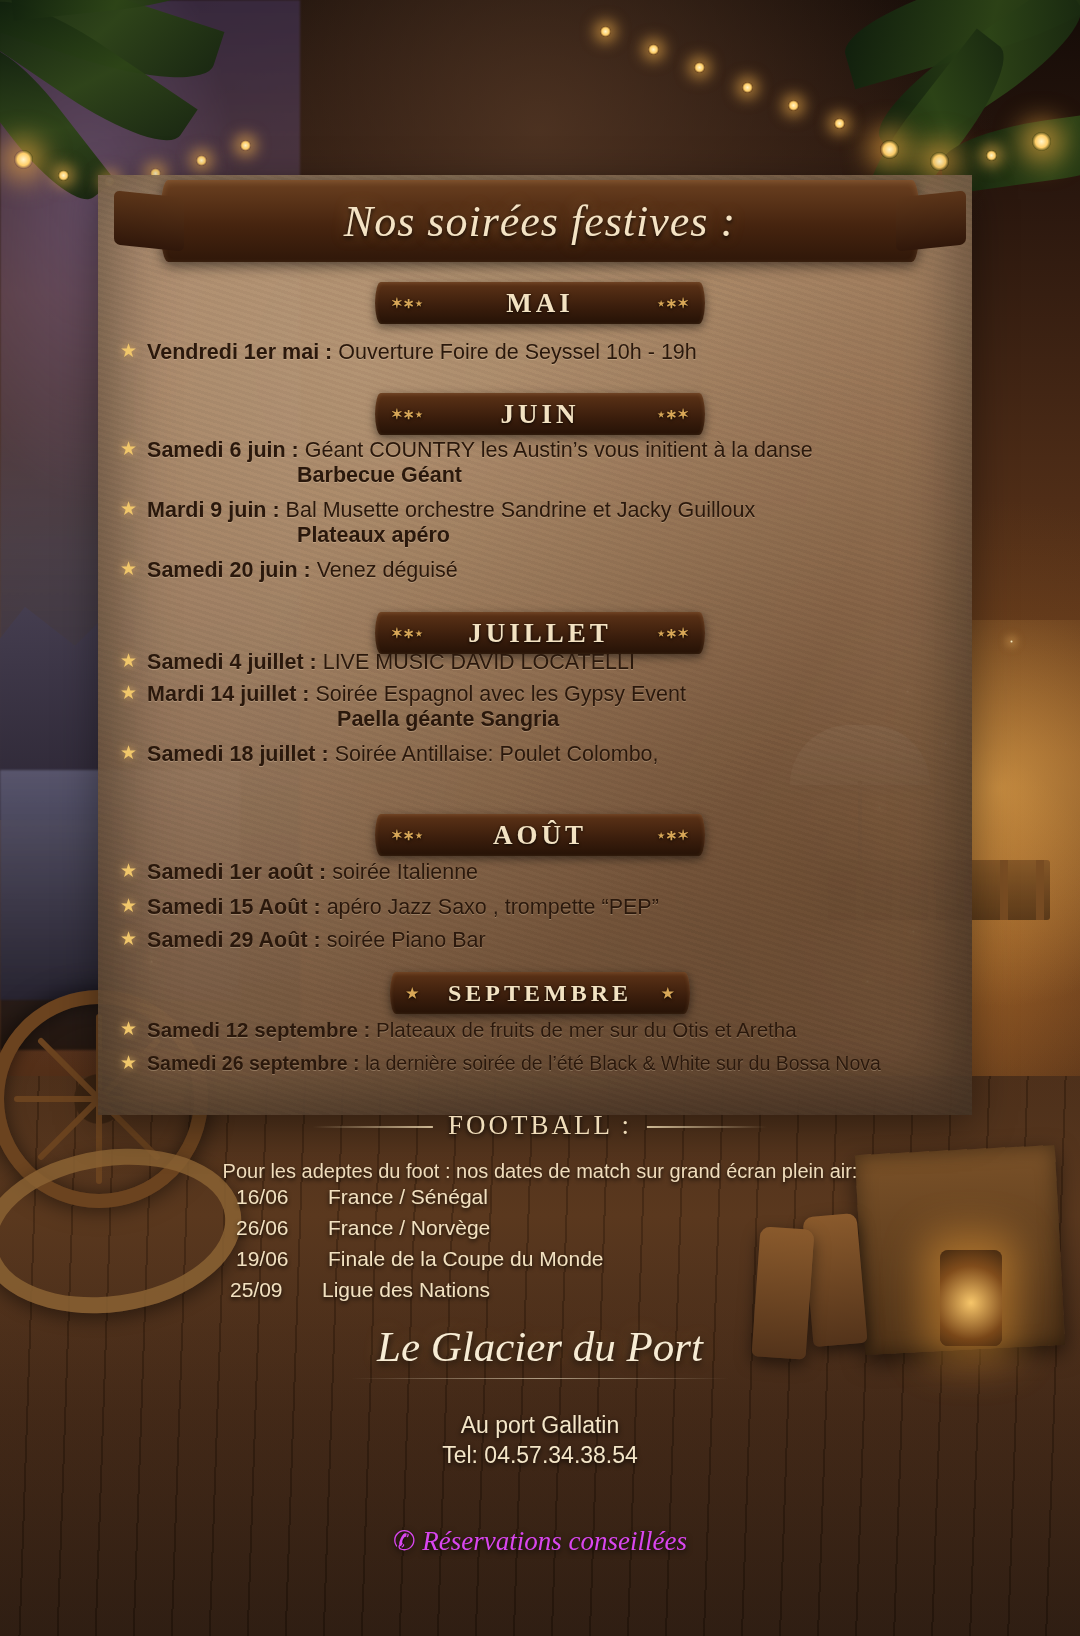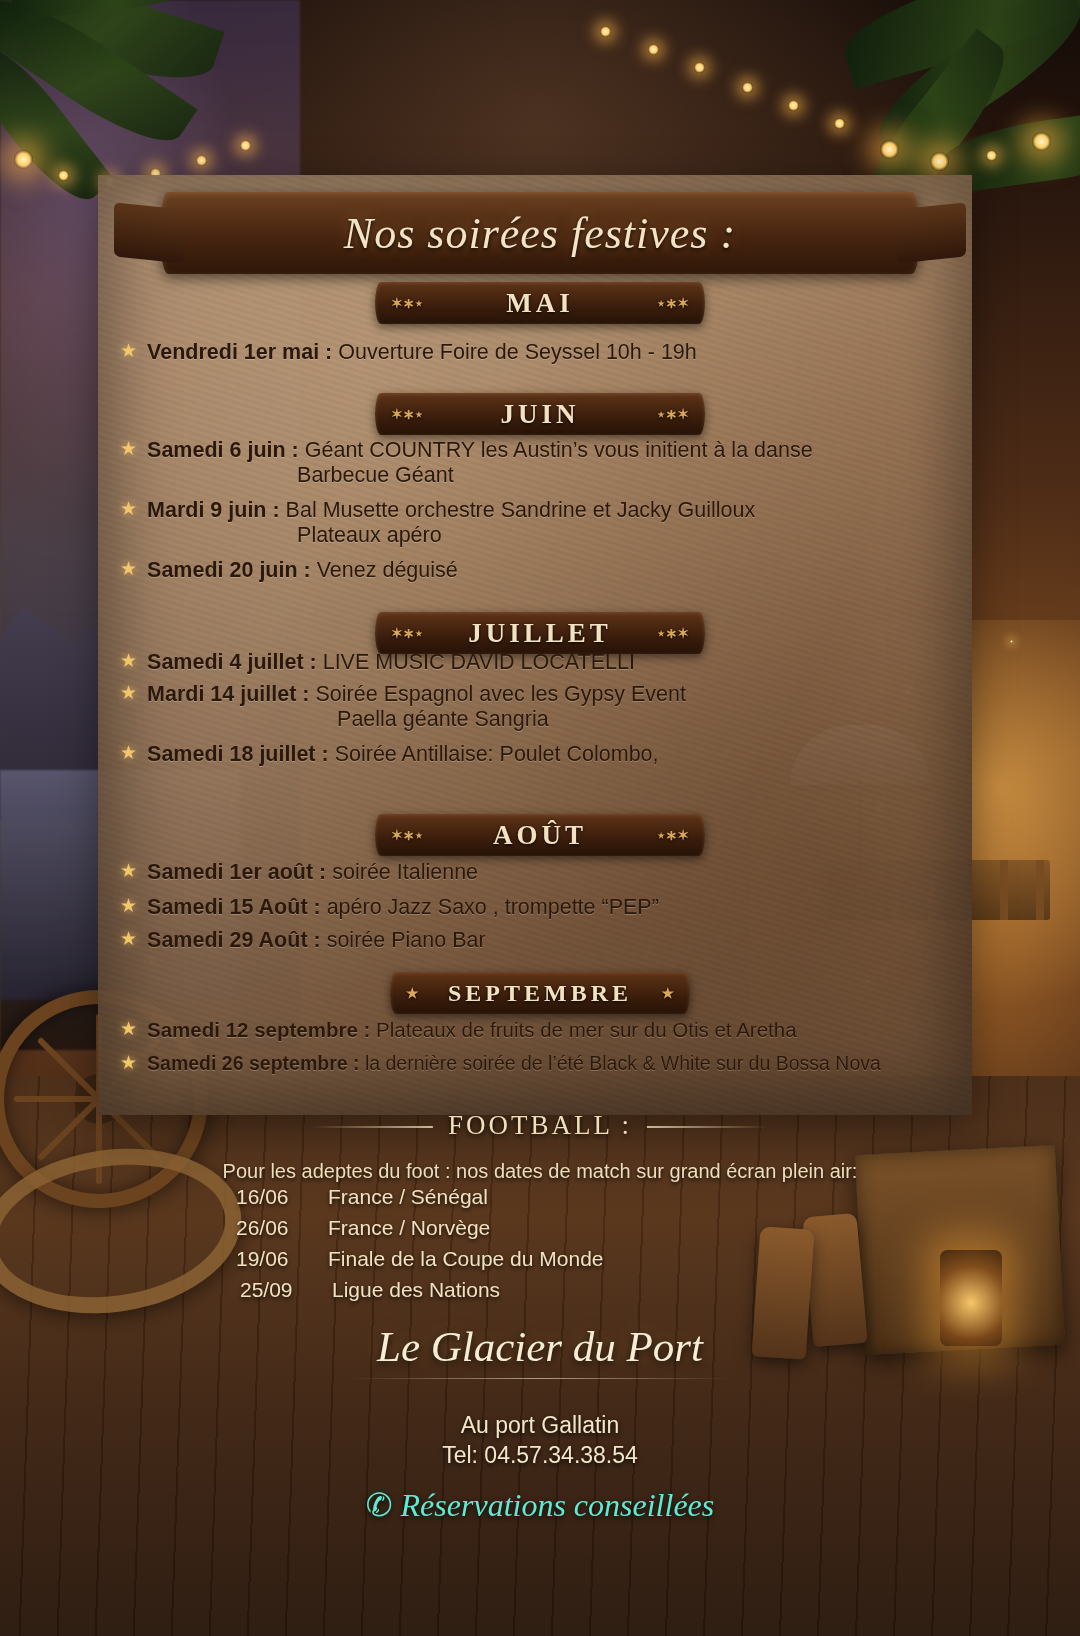--- a/index.html
+++ b/index.html
@@ -87,21 +87,21 @@
     background:
       repeating-linear-gradient(17deg, rgba(90,60,35,.05) 0 3px, rgba(255,230,190,.04) 3px 6px),
       radial-gradient(ellipse at 85% 75%, rgba(90,55,25,.35), rgba(0,0,0,0) 60%);
     mix-blend-mode:multiply;
   }
 
   
   .content{position:absolute;inset:0;}
 
   .title-banner{
-    position:absolute;left:160px;top:192px;width:760px;height:82px;
+    position:absolute;left:160px;top:180px;width:760px;height:82px;
     background:linear-gradient(180deg,#6b4020,#46240f 55%,#2f1709);
     border-radius:8px/40px;
     box-shadow:0 4px 14px rgba(0,0,0,.55), inset 0 2px 6px rgba(255,200,140,.18);
     display:flex;align-items:center;justify-content:center;
   }
   .title-banner:before,.title-banner:after{
     content:"";position:absolute;top:14px;width:70px;height:54px;
     background:linear-gradient(180deg,#5c3519,#30170a);
     border-radius:6px;
   }
@@ -138,21 +138,21 @@
   }
 
   .ev{
     position:absolute;display:flex;gap:10px;align-items:flex-start;
     font-family:"Liberation Sans", sans-serif;
     color:#2a180c;
     font-size:21.5px;line-height:1.15;
     text-shadow:0 1px 0 rgba(255,235,205,.25);
   }
   .ev b{font-weight:700;}
-  .ev .sub{display:block;padding-left:150px;}
+  .ev .sub{display:block;padding-left:150px;font-weight:bold;}
 
   .football-head{
     position:absolute;left:50%;transform:translateX(-50%);
     font-family:"Liberation Serif", serif;
     font-size:27px;letter-spacing:3px;color:#f0ddba;
     text-shadow:0 2px 5px rgba(0,0,0,.85);
   }
   .football-head:before,.football-head:after{
     content:"";position:absolute;top:50%;width:120px;height:2px;
     background:linear-gradient(90deg,rgba(240,220,180,0),rgba(240,220,180,.8));
@@ -181,22 +181,23 @@
     white-space:nowrap;
   }
   .addr{
     position:absolute;left:50%;transform:translateX(-50%);
     font-size:23px;color:#f4e6c8;text-shadow:0 2px 5px rgba(0,0,0,.85);
     white-space:nowrap;
   }
   .resa{
     position:absolute;left:50%;transform:translateX(-50%);
     font-family:"Liberation Serif", serif;font-style:italic;
-    font-size:32px;color:#5eead4;text-shadow:0 2px 6px rgba(0,0,0,.85);
+    font-size:27px;color:#d946ef;text-shadow:0 2px 6px rgba(0,0,0,.85);
     white-space:nowrap;
+    margin-top:39px;
   }
   .divider{
     position:absolute;left:50%;transform:translateX(-50%);
     width:380px;height:1px;background:linear-gradient(90deg,rgba(245,230,200,0),rgba(245,230,200,.6),rgba(245,230,200,0));
   }
 
   
   .wheel{
     position:absolute;left:-10px;top:990px;width:190px;height:190px;border-radius:50%;
     border:14px solid #6b431f;
@@ -433,21 +434,21 @@
     <span>France / Sénégal</span>
   </div>
   <div class="match" style="left:236px;top:1216px;">
     <span class="d">26/06</span>
     <span>France / Norvège</span>
   </div>
   <div class="match" style="left:236px;top:1247px;">
     <span class="d">19/06</span>
     <span>Finale de la Coupe du Monde</span>
   </div>
-  <div class="match" style="left:240px;top:1278px;">
+  <div class="match" style="left:230px;top:1278px;">
     <span class="d">25/09</span>
     <span>Ligue des Nations</span>
   </div>
 
   <div class="brand" style="top:1322px;">Le Glacier du Port</div>
   <div class="divider" style="top:1378px;"></div>
   <div class="addr" style="top:1412px;">Au port Gallatin</div>
   <div class="addr" style="top:1442px;">Tel: 04.57.34.38.54</div>
 
   <div class="resa" style="top:1486px;">

